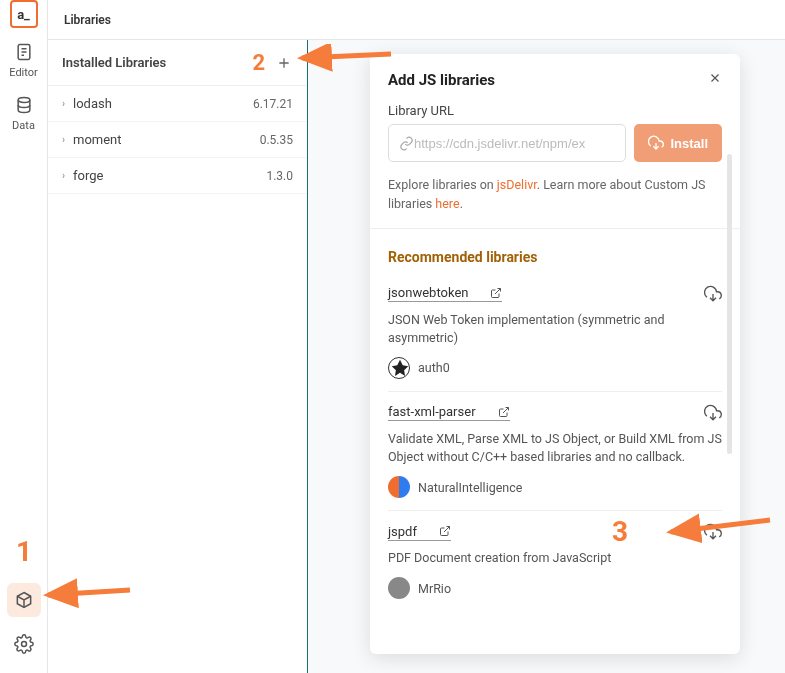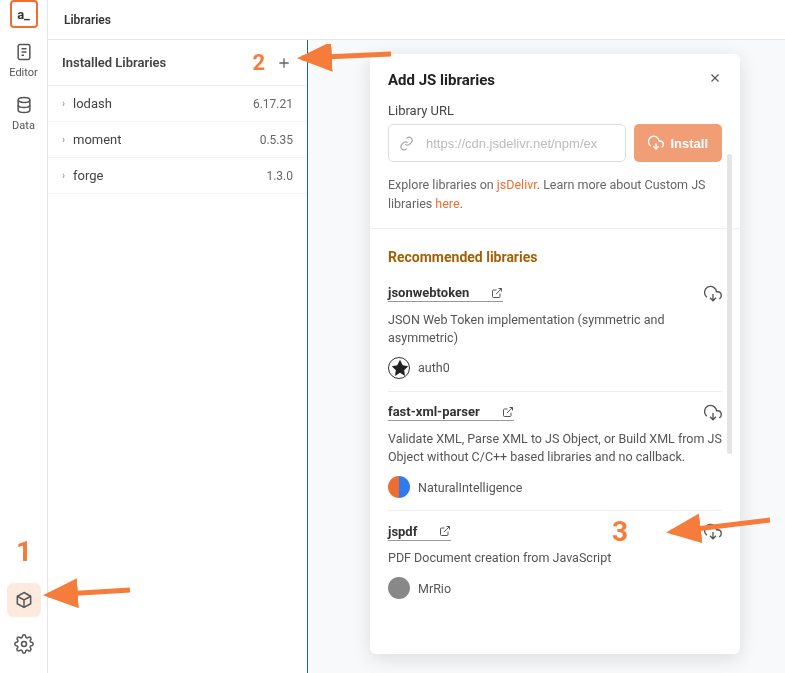--- a/index.html
+++ b/index.html
@@ -115,21 +115,21 @@
   }
   .mhead {
     display:flex;align-items:center;justify-content:space-between;
     padding:16px 18px 6px 18px;
     font-weight:700;font-size:15px;color:#222;
   }
   .mclose { cursor:pointer;color:#555;font-size:16px;}
   .fieldlabel { padding:8px 18px 6px 18px;color:#444;font-size:13px;}
   .inputrow { display:flex;gap:8px;padding:0 18px 14px 18px;}
   .urlinput {
-    flex:1;display:flex;align-items:center;gap:12px;
+    flex:1;display:flex;align-items:center;gap:0;
     border:1px solid #ddd;border-radius:5px;
     padding:0 10px;height:38px;
     color:#999;
   }
   .urlinput input {
     border:none;outline:none;flex:1;font-size:13px;color:#333;
     background:transparent;
   }
   .urlinput input::placeholder{color:#bbb;}
   .installbtn {
@@ -144,21 +144,21 @@
   }
   .explore .lk { color:#f06d2f;cursor:pointer;}
   .section-title {
     padding:14px 18px 8px 18px;font-weight:700;color:#a16207;font-size:14px;
   }
   .reclist { flex:1;overflow-y:auto;padding:0 18px 10px 18px;}
   .recitem { padding:12px 0;border-top:1px solid #eee;}
   .recitem:first-child{border-top:none;}
   .rechead { display:flex;align-items:center;justify-content:space-between;}
   .recname {
-    font-weight:700;color:#333;border-bottom:1px solid #999;
+    font-weight:400;color:#333;border-bottom:1px solid #999;
     display:inline-flex;align-items:center;gap:22px;padding-bottom:1px;
     cursor:pointer;font-size:13px;
   }
   .ext { width:12px;height:12px; }
   .dlicon { width:18px;height:18px;cursor:pointer;}
   .recdesc { color:#555;font-size:12.5px;margin-top:8px;line-height:1.45;}
   .recauth { display:flex;align-items:center;gap:8px;margin-top:10px;color:#555;font-size:12.5px;}
   .avatar { width:22px;height:22px;border-radius:50%;background:#333;display:inline-block;}
   .avatar.ni { background:linear-gradient(90deg,#f06d2f 50%,#2f7bf0 50%);}
   .avatar.mr { background:#888;}

